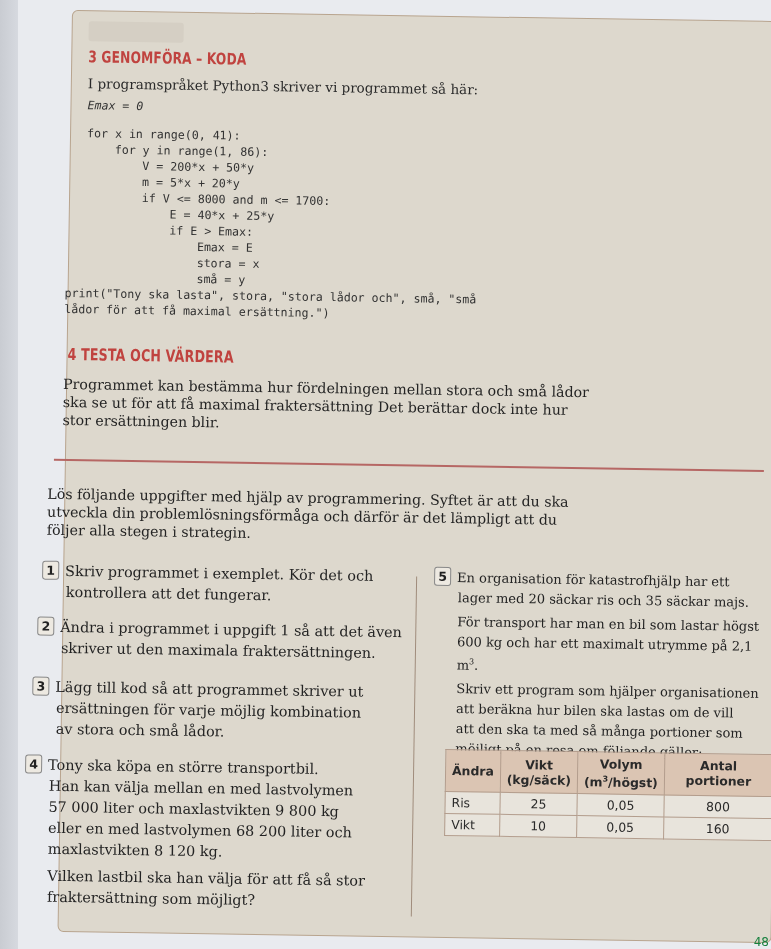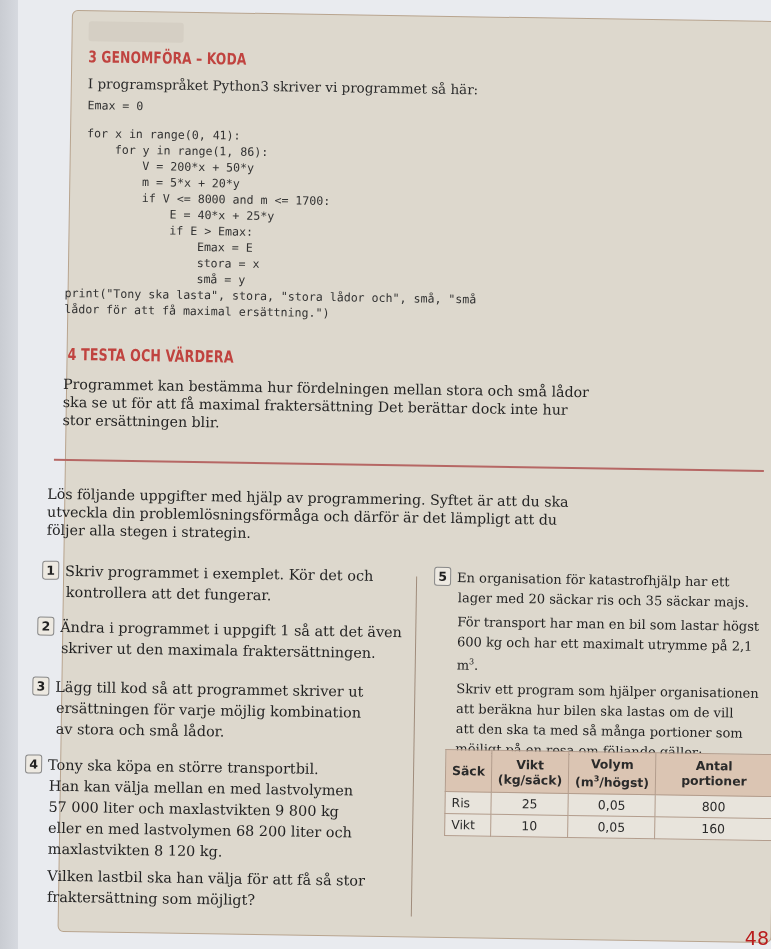--- a/index.html
+++ b/index.html
@@ -46,38 +46,38 @@
   .task-line.first { padding-left:0; }
   .task5 { font-size:13px; line-height:20px; }
   .col-divider { position:absolute; width:1px; background:#a08c7c; }
   table.sack {
     position:absolute; border-collapse:collapse;
     font-family:"DejaVu Sans",sans-serif; font-size:12.4px; color:#2a2a2a;
   }
   table.sack th { background:#dbc5b3; font-weight:bold; padding:4px 6px; border:1px solid #b39d8d; line-height:15px; }
   table.sack td { background:#e8e4dc; padding:3px 6px; border:1px solid #b39d8d; text-align:center; }
   table.sack td.left { text-align:left; }
-  .page-num { position:absolute; right:10px; bottom:0px; font-family:"DejaVu Sans",sans-serif; font-size:19px; color:#b91c1c; }
+  .page-num { position:absolute; right:10px; bottom:0px; font-family:"DejaVu Sans",sans-serif; font-size:12px; color:#15803d; }
   sup { font-size:8px; }
 </style>
 </head>
 <body>
 
 <div class="desk-top"></div>
 <div class="desk-side"></div>
 
 <div class="page">
   <div class="panel">
     <div class="ghost-label"></div>
 
     <div class="heading" style="left:16px; top:36px;">3 GENOMFÖRA – KODA</div>
     <div class="intro" style="left:16px; top:64px;">I programspråket Python3 skriver vi programmet så här:</div>
 
     <div style="position:absolute; left:16px; top:86px;">
-      <pre class="code" style="left:0; top:0;">Emax = 0</pre>
+      <pre class="code" style="left:0; top:0;font-style:italic;">Emax = 0</pre>
       <pre class="code" style="left:0; top:28px;">for x in range(0, 41):</pre>
       <pre class="code" style="left:0; top:44px;">    for y in range(1, 86):</pre>
       <pre class="code" style="left:0; top:60px;">        V = 200*x + 50*y</pre>
       <pre class="code" style="left:0; top:76px;">        m = 5*x + 20*y</pre>
       <pre class="code" style="left:0; top:92px;">        if V &lt;= 8000 and m &lt;= 1700:</pre>
       <pre class="code" style="left:0; top:108px;">            E = 40*x + 25*y</pre>
       <pre class="code" style="left:0; top:124px;">            if E &gt; Emax:</pre>
       <pre class="code" style="left:0; top:140px;">                Emax = E</pre>
       <pre class="code" style="left:0; top:156px;">                stora = x</pre>
       <pre class="code" style="left:0; top:172px;">                små = y</pre>
@@ -135,21 +135,21 @@
       <span class="task-line"><span>600 kg och har ett maximalt utrymme på 2,1 m</span><sup>3</sup><span>.</span></span>
       <span class="task-line" style="margin-top:4px;">Skriv ett program som hjälper organisationen</span>
       <span class="task-line">att beräkna hur bilen ska lastas om de vill</span>
       <span class="task-line">att den ska ta med så många portioner som</span>
       <span class="task-line">möjligt på en resa om följande gäller:</span>
     </div>
 
     <table class="sack" style="left:384px; top:732px;">
       <thead>
         <tr>
-          <th>Säck</th>
+          <th>Ändra</th>
           <th>
               <div>Vikt</div>
               <div>(kg/säck)</div>
             </th>
           <th>
               <div>Volym</div>
               <div><span>(m</span><sup>3</sup><span>/högst)</span></div>
             </th>
           <th style="vertical-align:top;">Antal portioner</th>
         </tr>

